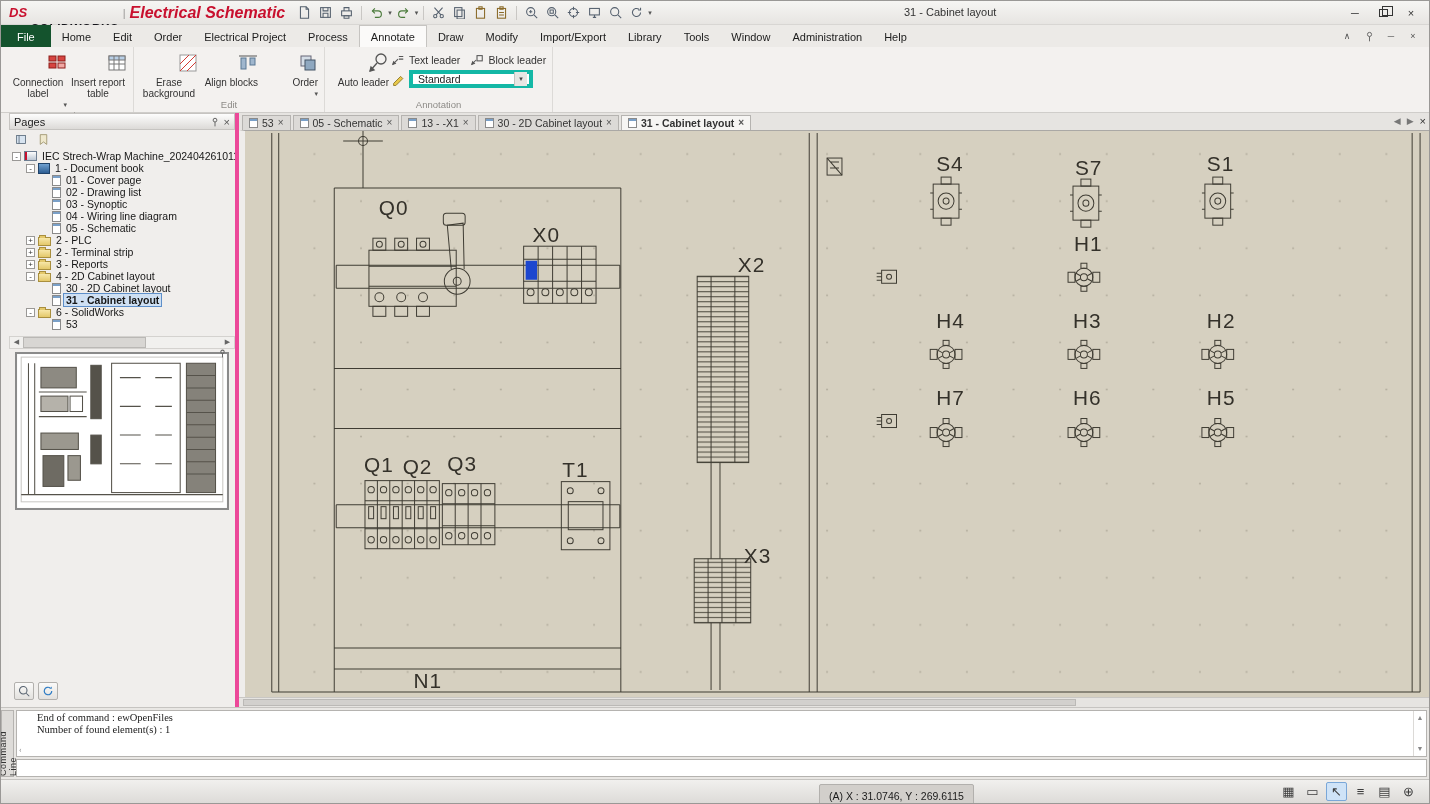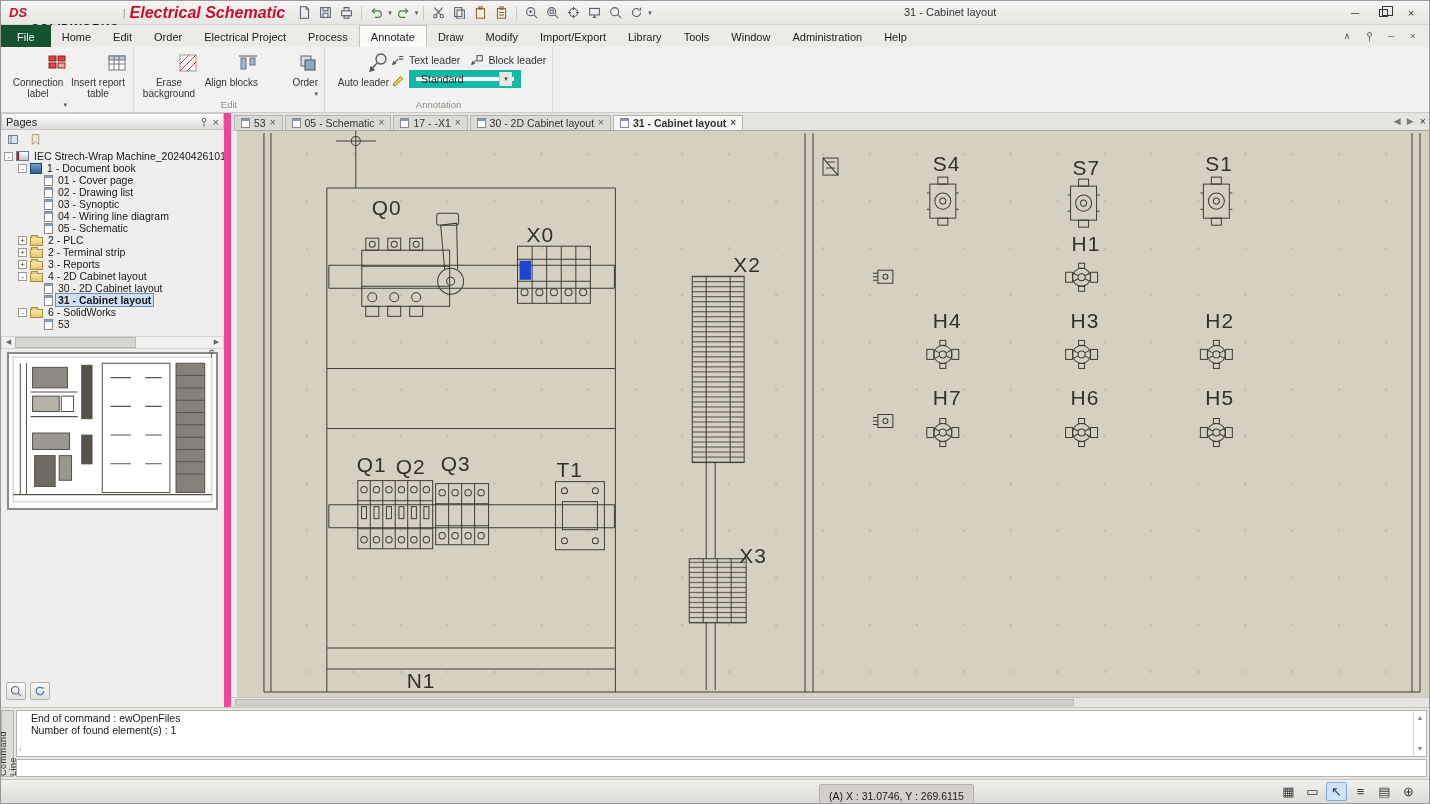--- a/index.html
+++ b/index.html
@@ -35,28 +35,28 @@
   .ribbon { height:66px; flex:none; background:#f3f1ef; border-bottom:1px solid #cfcdca; display:flex; align-items:stretch; padding-left:2px; }
   .rgroup { display:flex; flex-direction:column; border-right:1px solid #dcdad7; padding:2px 6px 0; }
   .rgroup-items { flex:1; display:flex; align-items:flex-start; gap:2px; }
   .rgroup-label { height:13px; text-align:center; font-size:9.5px; color:#8d8b87; }
   .big-btn { width:58px; display:flex; flex-direction:column; align-items:flex-end; text-align:center; font-size:10px; line-height:11px; color:#333; padding-top:2px; border-radius:2px; }
   .big-btn .bicon { height:24px; display:flex; align-items:center; justify-content:center; margin-bottom:2px; }
   .anno-col { display:flex; flex-direction:column; gap:3px; padding-top:4px; }
   .anno-row { display:flex; gap:10px; align-items:center; }
   .small-btn { display:flex; align-items:center; gap:4px; font-size:10.5px; color:#333; }
   .combo-row { display:flex; align-items:center; gap:4px; }
-  .combo { width:112px; height:18px; background:#fff; border:7px solid #14b8a6; display:flex; align-items:center; justify-content:space-between; padding:0 2px 0 5px; font-size:10.5px; }
+  .combo { width:124px; height:18px; background:#fff; border:4px solid #14b8a6; display:flex; align-items:center; justify-content:space-between; padding:0 2px 0 5px; font-size:10.5px; }
   .combo-arrow { width:13px; height:14px; background:#e8e6e3; border-left:1px solid #c6c4c1; display:flex; align-items:center; justify-content:center; font-size:7px; color:#444; }
 
   
   .main-row { flex:1; display:flex; min-height:0; }
 
   
-  .left-panel { width:230px; flex:none; background:#f0eeec; border-right:7px solid #ec4899; display:flex; flex-direction:column; }
+  .left-panel { width:230px; flex:none; background:#f0eeec; border-right:4px solid #ec4899; display:flex; flex-direction:column;margin-left:8px; }
   .panel-header { height:17px; flex:none; background:linear-gradient(#fdfdfd,#dcdad7); border:1px solid #c6c4c1; display:flex; align-items:center; padding:0 4px; }
   .panel-title { font-size:11px; color:#222; }
   .panel-header .hicons { margin-left:auto; display:flex; gap:4px; align-items:center; color:#555; }
   .panel-tools { height:18px; flex:none; display:flex; align-items:center; gap:3px; padding:1px 3px; }
   .tree { flex:1; overflow:hidden; padding-top:2px; }
   .trow { display:flex; align-items:center; height:12px; cursor:default; }
   .lvl0 { padding-left:3px; } .lvl1 { padding-left:17px; } .lvl2 { padding-left:31px; }
   .toggle { width:9px; height:9px; flex:none; border:1px solid #9a9896; background:#fff; font-size:8px; line-height:7px; text-align:center; color:#333; margin-right:3px; }
   .toggle.none { visibility:hidden; }
   .ti { flex:none; margin-right:3px; }
@@ -89,21 +89,21 @@
   .drawing-wrap { flex:1; position:relative; background:#d6d0c0; border-top:1px solid #aaa8a5; border-left:6px solid #efedeb; }
   .drawing-wrap svg.drawing { position:absolute; inset:0; width:100%; height:100%; }
   .doc-hscroll { height:10px; flex:none; background:#e6e4e1; border-top:1px solid #c9c7c4; position:relative; }
   .doc-hscroll .thumb { position:absolute; left:4px; top:1px; height:7px; width:70%; background:#d2d0cd; border:1px solid #bbb9b6; }
 
   
   .cmd-panel { height:72px; flex:none; background:#e9e7e4; border-top:1px solid #c6c4c1; display:flex; padding:2px 2px 2px 0; gap:2px; }
   .cmd-tab { width:13px; flex:none; background:#dedcd9; border:1px solid #b5b3b0; display:flex; align-items:center; justify-content:center; }
   .cmd-tab span { writing-mode:vertical-rl; transform:rotate(180deg); font-size:9px; color:#333; letter-spacing:.5px; }
   .cmd-body { flex:1; display:flex; flex-direction:column; gap:2px; }
-  .cmd-history { flex:1; background:#fff; border:1px solid #b5b3b0; position:relative; padding:1px 16px 1px 14px; font-size:10.5px; color:#1a1a1a; line-height:12px; }
+  .cmd-history { flex:1; background:#fff; border:1px solid #b5b3b0; position:relative; padding:1px 16px 1px 20px; font-size:10.5px; color:#1a1a1a; line-height:12px;font-family:Liberation Serif, serif; }
   .cmd-vscroll { position:absolute; right:0; top:0; bottom:0; width:13px; border-left:1px solid #dcdad7; display:flex; flex-direction:column; justify-content:space-between; align-items:center; color:#888; font-size:7px; padding:1px 0; }
   .cmd-hleft { position:absolute; left:2px; bottom:0; font-size:8px; color:#888; }
   .cmd-input { height:18px; flex:none; background:#fff; border:1px solid #b5b3b0; }
 
   
   .statusbar { height:24px; flex:none; background:linear-gradient(#f1f0ee,#dddbd8); border-top:1px solid #c6c4c1; display:flex; align-items:center; position:relative; }
   .coord-chip { position:absolute; left:818px; top:4px; height:24px; background:#d2cfcb; border:1px solid #b2b0ad; border-radius:2px; display:flex; align-items:center; padding:0 9px; font-size:10.5px; color:#1a1a1a; }
   .status-icons { margin-left:auto; display:flex; gap:3px; padding-right:10px; }
   .sicon { width:21px; height:19px; display:flex; align-items:center; justify-content:center; font-size:13px; color:#3c3c3c; border:1px solid transparent; border-radius:2px; }
   .sicon.active { background:#cfe3f7; border-color:#7aa7d8; }
@@ -539,21 +539,21 @@
             <span>53</span>
             <span class="dt-close">×</span>
           </div>
         <div class="doc-tab">
             <span class="dt-icon"></span>
             <span>05 - Schematic</span>
             <span class="dt-close">×</span>
           </div>
         <div class="doc-tab">
             <span class="dt-icon"></span>
-            <span>17 - -X1</span>
+            <span>13 - -X1</span>
             <span class="dt-close">×</span>
           </div>
         <div class="doc-tab">
             <span class="dt-icon"></span>
             <span>30 - 2D Cabinet layout</span>
             <span class="dt-close">×</span>
           </div>
         <div class="doc-tab active">
             <span class="dt-icon"></span>
             <span>31 - Cabinet layout</span>

